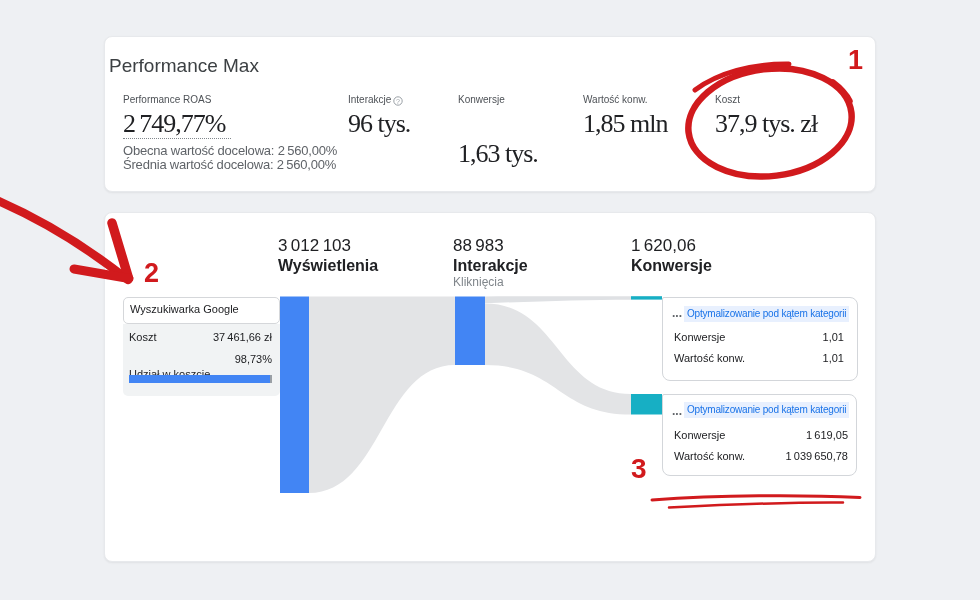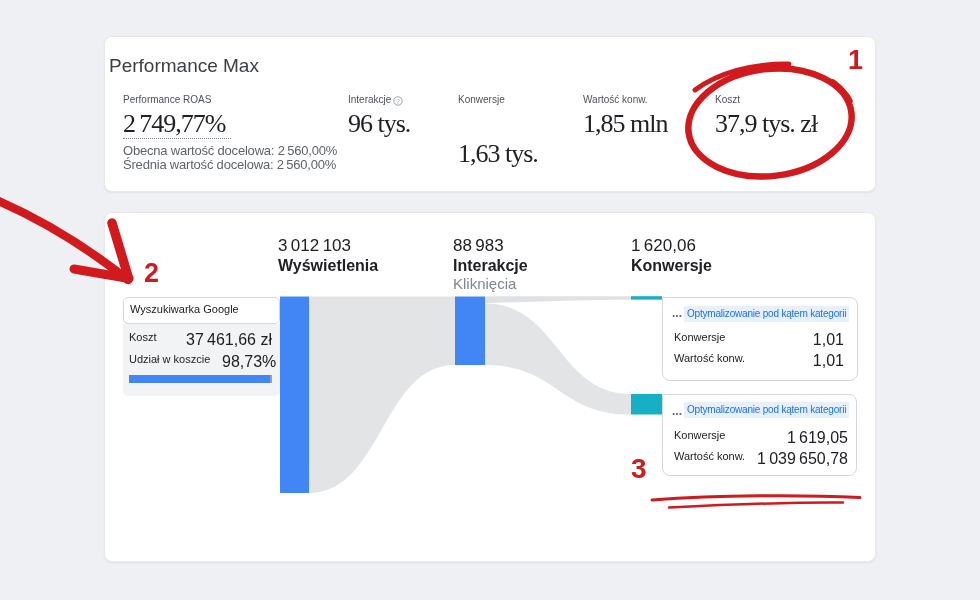--- a/index.html
+++ b/index.html
@@ -6,21 +6,21 @@
   body{width:980px;height:600px;background:#eef0f3;font-family:"Liberation Sans",sans-serif;position:relative;overflow:hidden;}
   .abs{position:absolute;}
   .card{position:absolute;background:#fff;border-radius:8px;border:1px solid #e7e9ec;box-shadow:0 1px 2px rgba(60,64,67,.08);box-sizing:border-box;}
   .lbl{position:absolute;font-size:10px;color:#4d5156;white-space:nowrap;}
   .big{position:absolute;font-size:26px;color:#202124;white-space:nowrap;letter-spacing:-1px;font-family:Liberation Serif, serif;}
   .sub{position:absolute;font-size:13px;color:#5f6368;letter-spacing:-0.2px;white-space:nowrap;}
   .hnum{position:absolute;font-size:17px;color:#202124;white-space:nowrap;}
   .hlab{position:absolute;font-size:16px;font-weight:bold;color:#202124;white-space:nowrap;}
   .tip{position:absolute;background:#fff;border:1px solid #d3d6da;border-radius:8px;border-top-left-radius:2px;box-sizing:border-box;}
   .row{position:absolute;font-size:11px;color:#202124;white-space:nowrap;}
-  .rowr{position:absolute;font-size:16px;color:#202124;white-space:nowrap;text-align:right;}
+  .rowr{position:absolute;font-size:11px;color:#202124;white-space:nowrap;text-align:right;}
 </style>
 </head>
 <body>
 
 <div class="card" style="left:104px;top:36px;width:772px;height:156px;"></div>
 <div class="card" style="left:104px;top:212px;width:772px;height:350px;"></div>
 
 <div class="abs" style="left:109px;top:55px;font-size:19px;color:#3c4043;">Performance Max</div>
 
 <div class="lbl" style="left:123px;top:94px;">Performance ROAS</div>
@@ -42,41 +42,41 @@
 <div class="lbl" style="left:583px;top:94px;">Wartość konw.</div>
 <div class="big" style="left:583px;top:108.5px;">1,85 mln</div>
 
 <div class="lbl" style="left:715px;top:94px;">Koszt</div>
 <div class="big" style="left:715px;top:108.5px;">37,9 tys. zł</div>
 
 <div class="hnum" style="left:278px;top:236px;">3 012 103</div>
 <div class="hlab" style="left:278px;top:257px;">Wyświetlenia</div>
 <div class="hnum" style="left:453px;top:236px;">88 983</div>
 <div class="hlab" style="left:453px;top:257px;">Interakcje</div>
-<div class="sub" style="left:453px;top:274.5px;color:#80868b;font-size:15px;letter-spacing:0;">Kliknięcia</div>
+<div class="sub" style="left:453px;top:274.5px;color:#80868b;font-size:12px;letter-spacing:0;">Kliknięcia</div>
 <div class="hnum" style="left:631px;top:236px;">1 620,06</div>
 <div class="hlab" style="left:631px;top:257px;">Konwersje</div>
 
 <svg class="abs" style="left:104px;top:212px;" width="772" height="350" viewBox="0 0 772 350">
 
   <path d="M205,84.5 L351,84.5 L351,153 C278,153 278,281 205,281 Z" fill="#e3e4e6"></path>
   <path d="M381,84.4 C440,84.3 480,84.2 527,84.2 L527,87.7 C480,87.9 435,89.3 381,91.2 Z" fill="#dfe1e4"></path>
   <path d="M381,91.5 C454,91.5 454,182 527,182 L527,202.5 C454,202.5 454,153 381,153 Z" fill="#e3e4e6"></path>
   <rect x="176" y="84.5" width="29" height="196.5" fill="#4285f4"></rect>
   <rect x="351" y="84.5" width="30" height="68.5" fill="#4285f4"></rect>
   <rect x="527" y="84.2" width="31" height="3.4" fill="#17afc4"></rect>
   <rect x="527" y="182" width="31" height="20.5" fill="#17afc4"></rect>
 </svg>
 
 <div class="abs" style="left:123px;top:324px;width:157px;height:72px;background:#f1f3f4;border-radius:0 0 5px 5px;"></div>
 <div class="abs" style="left:123px;top:296.5px;width:157px;height:27.5px;background:#fff;border:1px solid #d5d7da;border-radius:5px;box-sizing:border-box;"></div>
 <div class="row" style="left:130px;top:303px;">Wyszukiwarka Google</div>
 <div class="row" style="left:129px;top:331px;">Koszt</div>
 <div class="rowr" style="left:172px;top:331px;width:100px;">37 461,66 zł</div>
-<div class="row" style="left:129px;top:353px;">Udział w koszcie</div>
+<div class="row" style="left:129px;top:368px;">Udział w koszcie</div>
 <div class="rowr" style="left:222px;top:353px;width:50px;">98,73%</div>
 <div class="abs" style="left:128.5px;top:375px;width:143px;height:8px;background:#9aa0a6;"></div>
 <div class="abs" style="left:128.5px;top:375px;width:141px;height:8px;background:#4285f4;"></div>
 
 <div class="tip" style="left:661.5px;top:297px;width:196px;height:84px;"></div>
 <div class="abs" style="left:672px;top:306px;font-size:12px;font-weight:bold;color:#5f6368;">...</div>
 <div class="abs" style="left:684px;top:305.5px;background:#e8f0fe;color:#1a73e8;font-size:10px;letter-spacing:-0.2px;padding:2.5px 3px;white-space:nowrap;">Optymalizowanie pod kątem kategorii</div>
 <div class="row" style="left:674px;top:331px;">Konwersje</div>
 <div class="rowr" style="left:744px;top:331px;width:100px;">1,01</div>
 <div class="row" style="left:674px;top:352px;">Wartość konw.</div>

